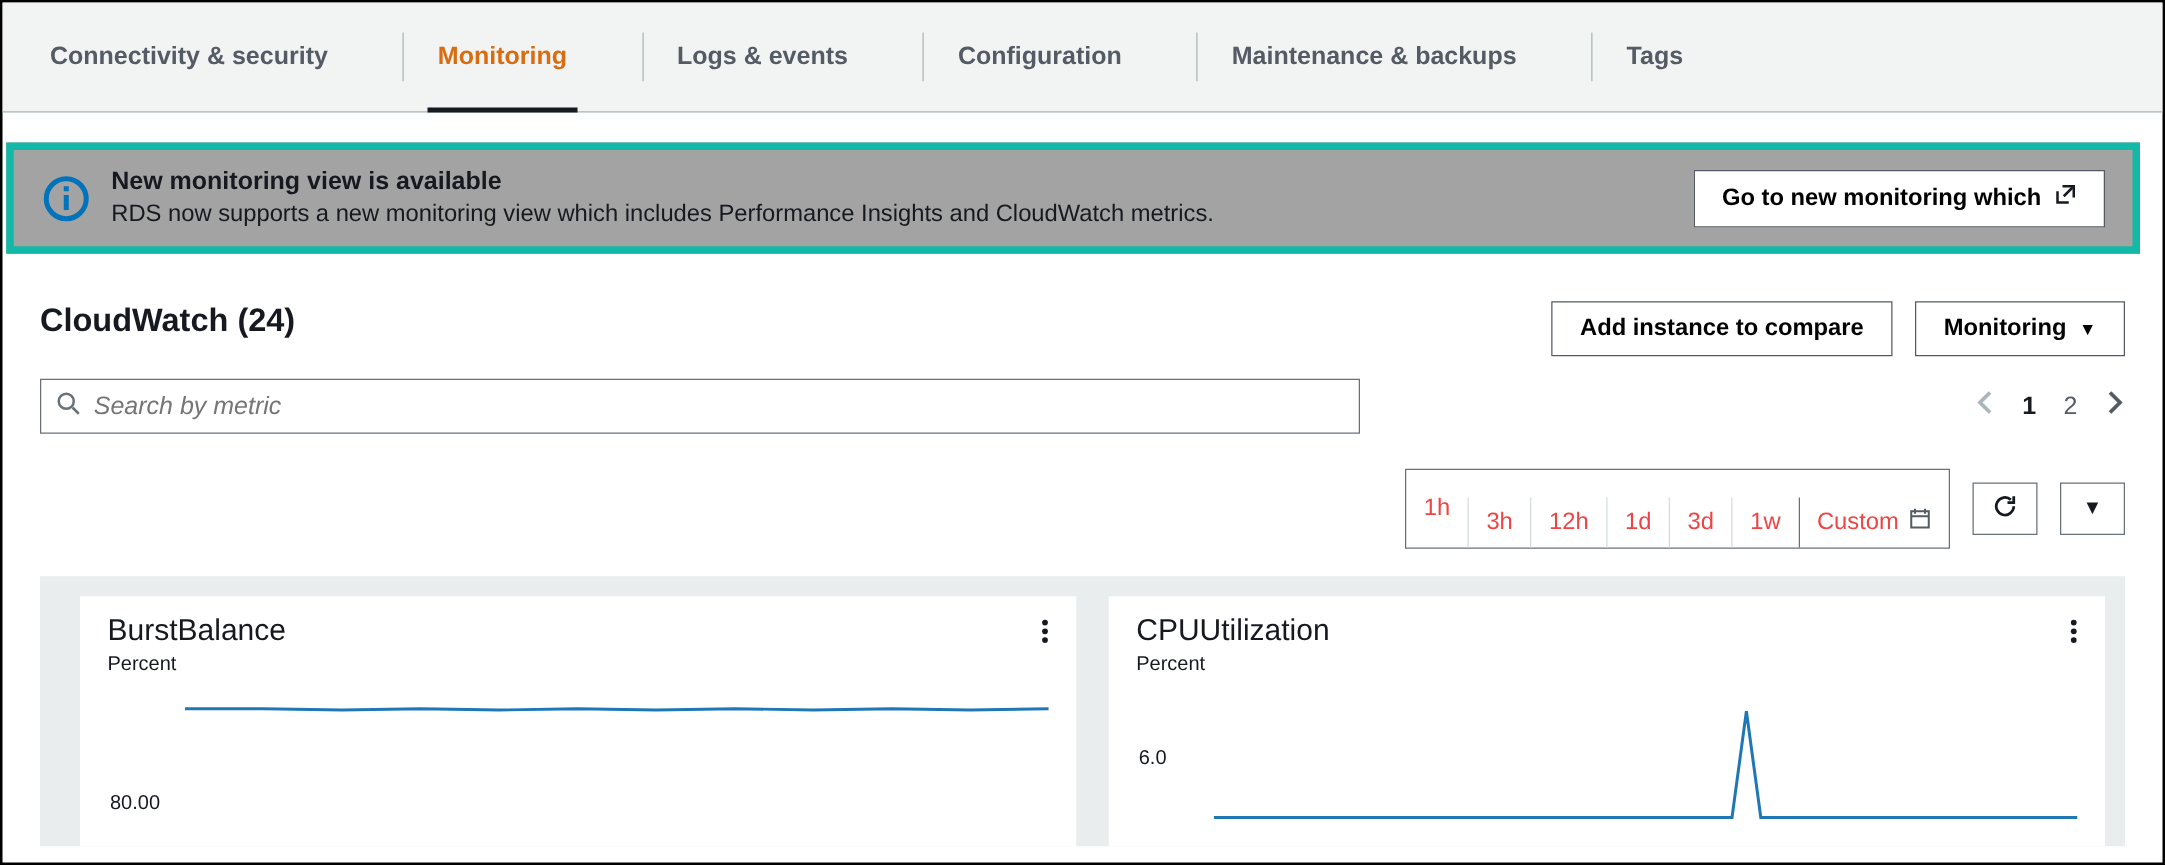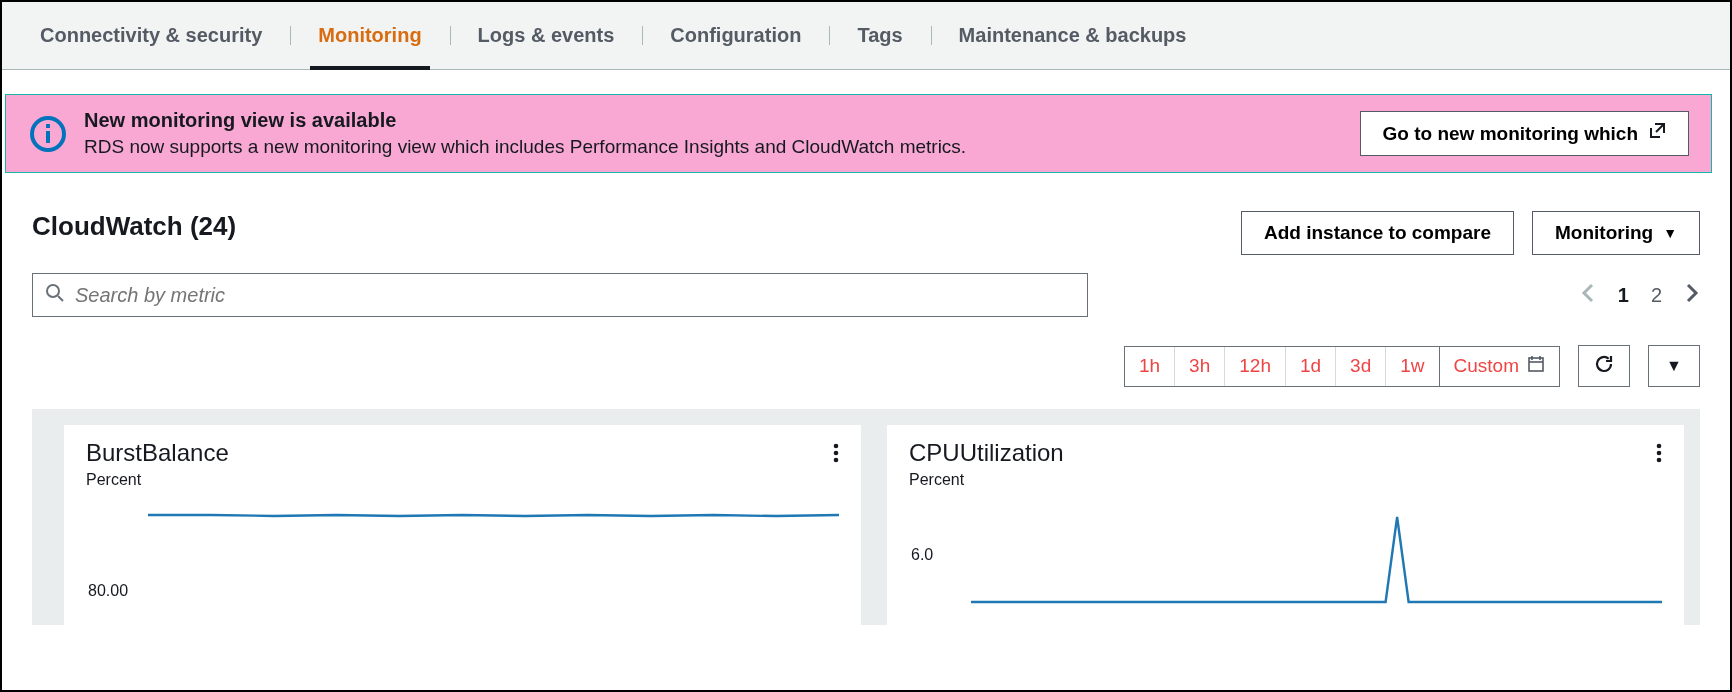--- a/index.html
+++ b/index.html
@@ -1,28 +1,28 @@
 <!DOCTYPE html>
 <html><head>
 <meta charset="utf-8">
 <style>
   * { box-sizing: border-box; margin: 0; padding: 0; font-family: "Amazon Ember", "Helvetica Neue", Arial, sans-serif; }
   body { background: #fff; color: #16191f; width: 1732px; }
   .frame { border: 2px solid #000; width: 1732px; height: 692px; overflow: hidden; }
 
   
-  .tabs { display: flex; align-items: stretch; background: #f2f3f3; border-bottom: 1px solid #aab7b8; height: 68px; padding-left: 10px; }
+  .tabs { display: flex; align-items: stretch; background: #f2f3f3; border-bottom: 1px solid #aab7b8; height: 88px; padding-left: 10px; gap: 32px; }
   .tab { display: flex; align-items: center; padding: 0 28px; font-size: 20px; font-weight: 700; color: #545b64; cursor: pointer; position: relative; }
   .tab + .tab::before { content: ""; position: absolute; left: 0; top: 24px; bottom: 24px; width: 1px; background: #aab7b8; }
   .tab.active { color: #d86c10; }
   .tab.active::after { content: ""; position: absolute; left: 20px; right: 20px; bottom: -1px; height: 4px; background: #16191f; }
 
   
   .banner-wrap { padding: 24px 18px 10px 3px; }
-  .banner { border: 1px solid #14b8a6; background: #f9a8d4; display: flex; align-items: center; padding: 14px 22px; }
+  .banner { border: 6px solid #14b8a6; background: #a3a3a3; display: flex; align-items: center; padding: 14px 22px; }
   .banner .icon { width: 40px; height: 40px; flex: none; margin-right: 16px; }
   .banner .txt { flex: 1; }
   .banner .title { font-weight: 700; font-size: 20px; margin-bottom: 4px; }
   .banner .desc { font-size: 19px; color: #16191f; }
   .banner-btn { border: 1px solid #545b64; background: #fff; padding: 10px 22px; font-size: 19px; font-weight: 700; display: flex; align-items: center; gap: 10px; cursor: pointer; }
 
   
   .section-head { display: flex; align-items: flex-start; justify-content: space-between; padding: 28px 30px 18px 30px; }
   .section-title { font-size: 26px; font-weight: 700; }
   .head-actions { display: flex; gap: 18px; }
@@ -38,21 +38,21 @@
   .pager .num { font-weight: 400; color: #545b64; cursor: pointer; }
   .pager .num.cur { font-weight: 700; color: #16191f; }
   .pager .arrow { cursor: pointer; color: #687078; }
   .pager .arrow.dis { color: #aab7b8; cursor: default; }
 
   
   .chart-area { padding: 0 30px; }
   .range-row { display: flex; justify-content: flex-end; align-items: center; gap: 18px; margin-bottom: 22px; }
   .range-group { display: flex; border: 1px solid #687078; background: #fff; }
   .range-item { padding: 8px 14px; font-size: 19px; color: #ef4444; cursor: pointer; display: flex; align-items: center; gap: 8px; }
-  .range-item + .range-item { border-left: 1px solid #d5dbdb; }
+  .range-item + .range-item { border-left: 1px solid #d5dbdb; margin-top: 22px; }
   .range-item.custom { border-left: 1px solid #687078; }
   .icon-btn { border: 1px solid #687078; background: #fff; width: 52px; height: 42px; display: flex; align-items: center; justify-content: center; cursor: pointer; }
 
   .chart-grid-wrap { background: #eaeded; padding: 16px 16px 0 16px; }
   .chart-grid { display: flex; gap: 26px; padding-left: 16px; }
   .chart-card { flex: 1; background: #fff; padding: 14px 22px 0 22px; height: 200px; overflow: hidden; position: relative; }
   .chart-title { font-size: 24px; font-weight: 400; color: #16191f; margin-bottom: 4px; }
   .chart-unit { font-size: 16px; color: #16191f; margin-bottom: 18px; }
   .kebab { position: absolute; top: 18px; right: 22px; cursor: pointer; }
   .plot { position: relative; height: 110px; margin-left: 62px; }
@@ -61,22 +61,22 @@
 </head>
 <body>
 
 <div class="frame">
 
   <div class="tabs">
     <div class="tab">Connectivity &amp; security</div>
     <div class="tab active">Monitoring</div>
     <div class="tab">Logs &amp; events</div>
     <div class="tab">Configuration</div>
+    <div class="tab">Maintenance &amp; backups</div>
     <div class="tab">Tags</div>
-    <div class="tab">Maintenance &amp; backups</div>
   </div>
 
   <div class="banner-wrap">
     <div class="banner">
       <span class="icon">
         <svg viewBox="0 0 40 40" width="40" height="40">
           <circle cx="20" cy="20" r="16" fill="none" stroke="#0073bb" stroke-width="4"></circle>
           <rect x="18" y="17" width="4" height="12" fill="#0073bb"></rect>
           <rect x="18" y="10" width="4" height="4" fill="#0073bb"></rect>
         </svg>

